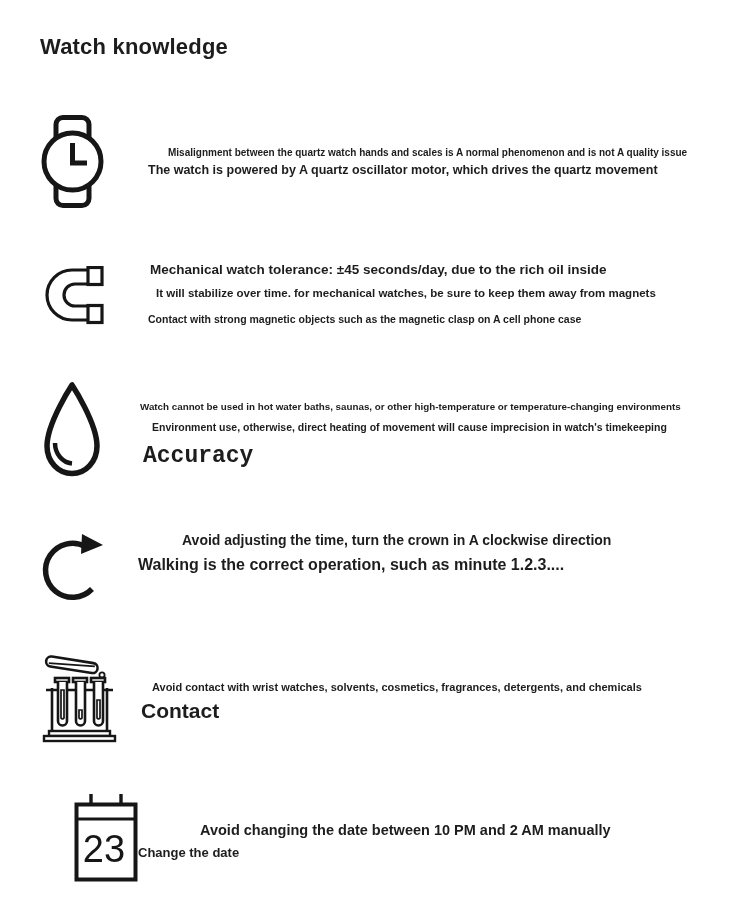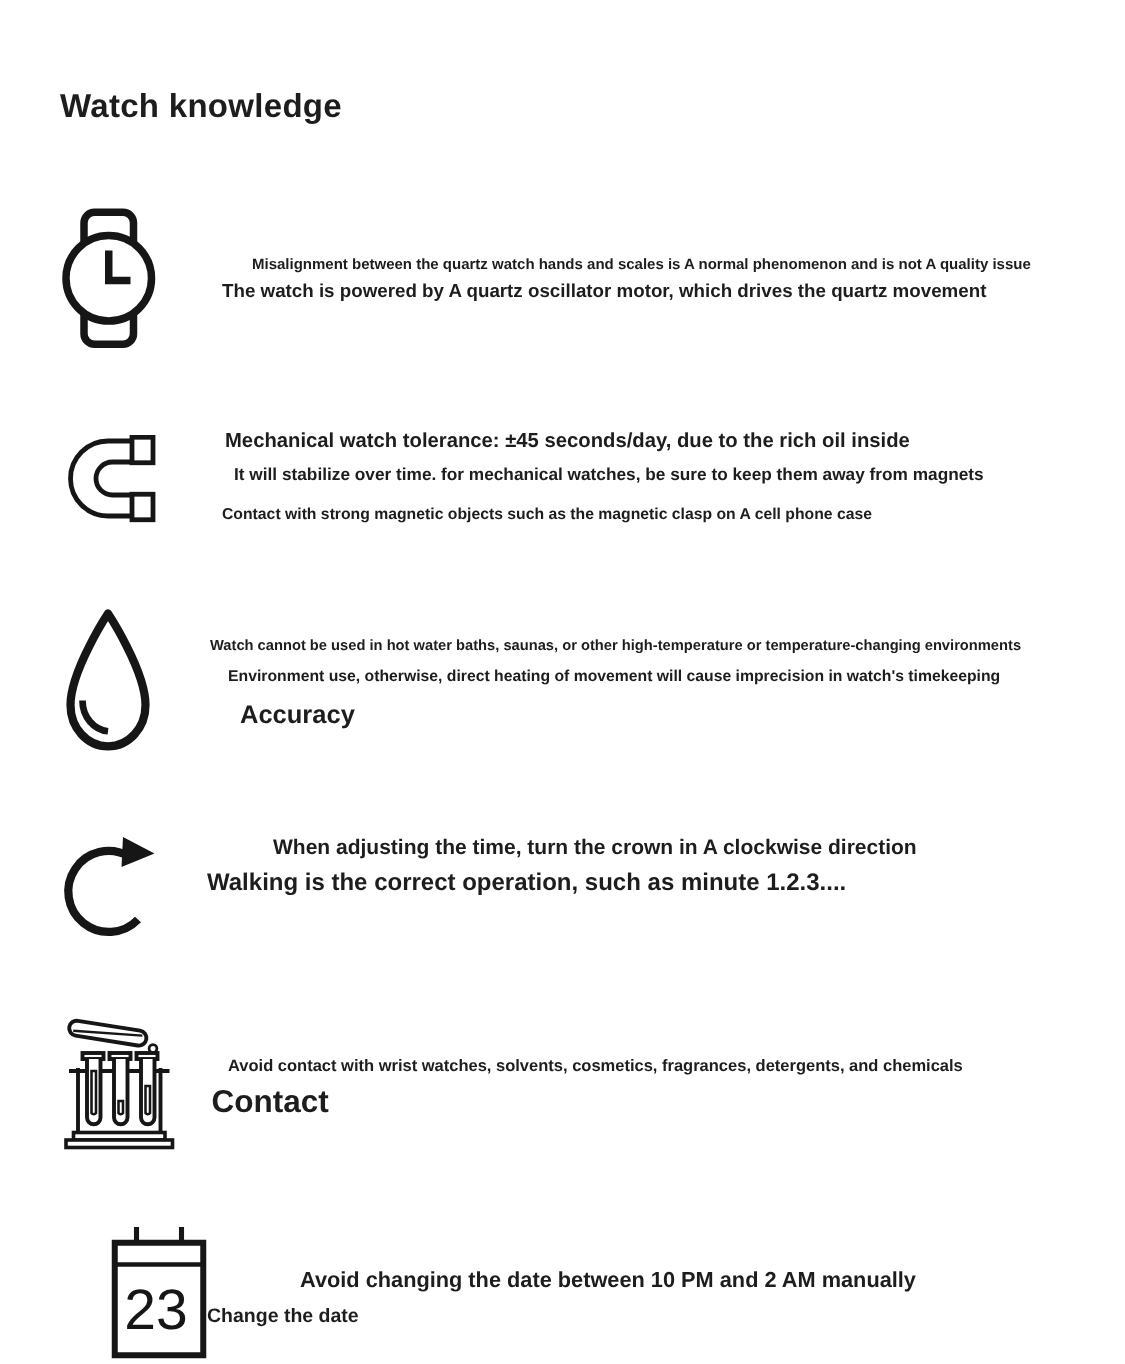--- a/index.html
+++ b/index.html
@@ -1,37 +1,37 @@
 <!DOCTYPE html>
 <html><head>
 <meta charset="utf-8">
 <style>
   html,body{margin:0;padding:0;background:#fff;}
   .page{
     position:relative;width:750px;height:883px;background:#fff;
-    font-family:"Liberation Sans",sans-serif;color:#1d1d1d;overflow:hidden;margin-top:24px;
+    font-family:"Liberation Sans",sans-serif;color:#1d1d1d;overflow:hidden;
   }
   .t{position:absolute;white-space:nowrap;font-weight:bold;line-height:1.15;}
   .page-title{left:40px;top:34px;font-size:22px;letter-spacing:.2px;}
   .icon{position:absolute;}
   .icon svg{display:block;}
   
   .ic-watch{left:40px;top:114px;}
   .s1-l1{left:168px;top:147px;font-size:10px;}
   .s1-l2{left:148px;top:163px;font-size:12.5px;}
   
   .ic-magnet{left:42px;top:266px;}
   .s2-l1{left:150px;top:262px;font-size:13.5px;}
   .s2-l2{left:156px;top:287px;font-size:11.5px;}
   .s2-l3{left:148px;top:313px;font-size:10.5px;}
   
   .ic-drop{left:40px;top:380px;}
   .s3-l1{left:140px;top:401px;font-size:9.8px;}
   .s3-l2{left:152px;top:421px;font-size:10.5px;}
-  .s3-l3{left:160px;top:443px;font-size:17px;}
+  .s3-l3{left:143px;top:443px;font-size:23px;font-family:Liberation Mono, monospace;}
   
   .ic-arrow{left:40px;top:526px;}
   .s4-l1{left:182px;top:532px;font-size:14px;}
   .s4-l2{left:138px;top:556px;font-size:16px;}
   .s4-l3{left:142px;top:580px;font-size:14px;}
   
   .ic-tubes{left:40px;top:648px;}
   .s5-l1{left:152px;top:681px;font-size:11px;}
   .s5-l2{left:141px;top:699px;font-size:21px;}
   
@@ -76,21 +76,21 @@
   <div class="t s3-l2">Environment use, otherwise, direct heating of movement will cause imprecision in watch's timekeeping</div>
   <div class="t s3-l1">Watch cannot be used in hot water baths, saunas, or other high-temperature or temperature-changing environments</div>
   <div class="t s3-l3">Accuracy</div>
 
   <div class="icon ic-arrow">
     <svg width="68" height="78" viewBox="0 0 68 78">
       <path d="M45.5,20.6 A27,27 0 1 0 52,63" fill="none" stroke="#161616" stroke-width="5.5" stroke-linecap="butt"></path>
       <polygon points="42,8 63,19 41,28" fill="#161616"></polygon>
     </svg>
   </div>
-  <div class="t s4-l1">When adjusting the time, turn the crown in A clockwise direction</div>
+  <div class="t s4-l1">Avoid adjusting the time, turn the crown in A clockwise direction</div>
   <div class="t s4-l2">Walking is the correct operation, such as minute 1.2.3....</div>
 
   <div class="icon ic-tubes">
     <svg width="80" height="96" viewBox="0 0 80 96">
 
       <g transform="rotate(9 8 14)">
         <rect x="6" y="8" width="52" height="10" rx="5" fill="#ffffff" stroke="#161616" stroke-width="2.6"></rect>
         <line x1="9" y1="15" x2="55" y2="11" stroke="#161616" stroke-width="1.6"></line>
       </g>
       <circle cx="62" cy="27" r="2.6" fill="none" stroke="#161616" stroke-width="1.8"></circle>

